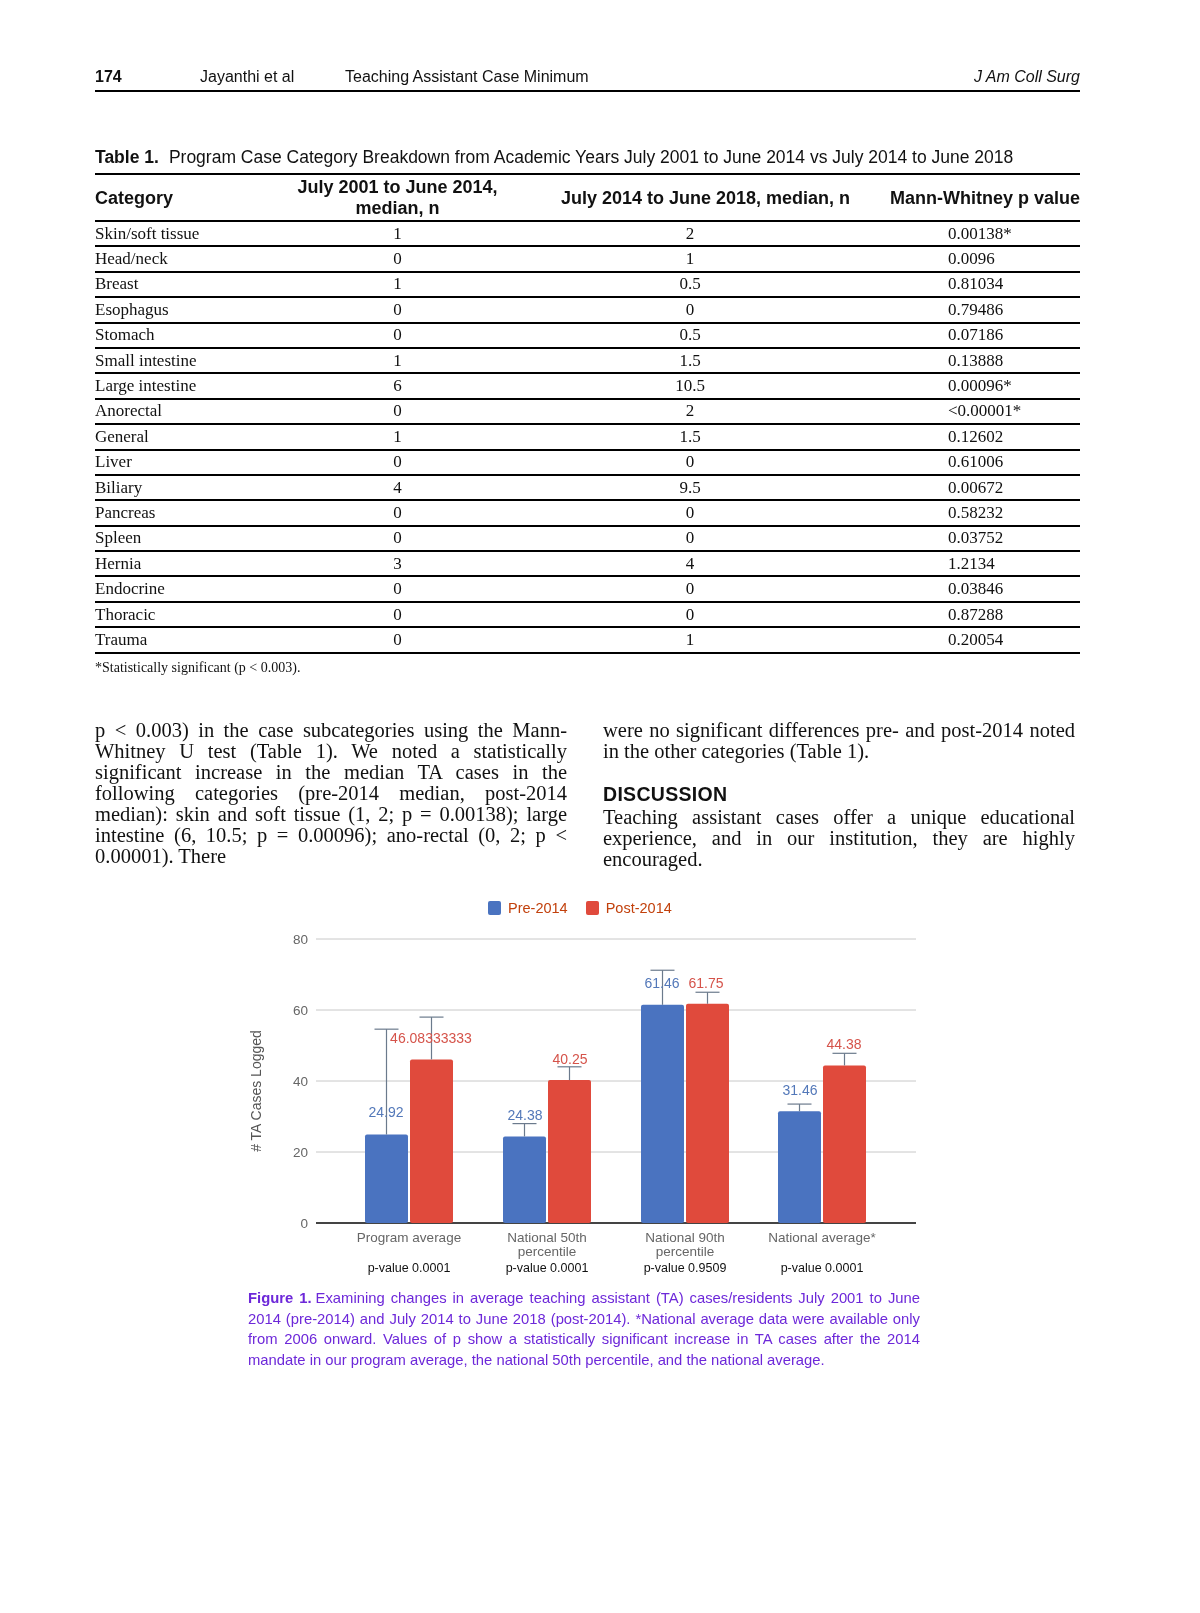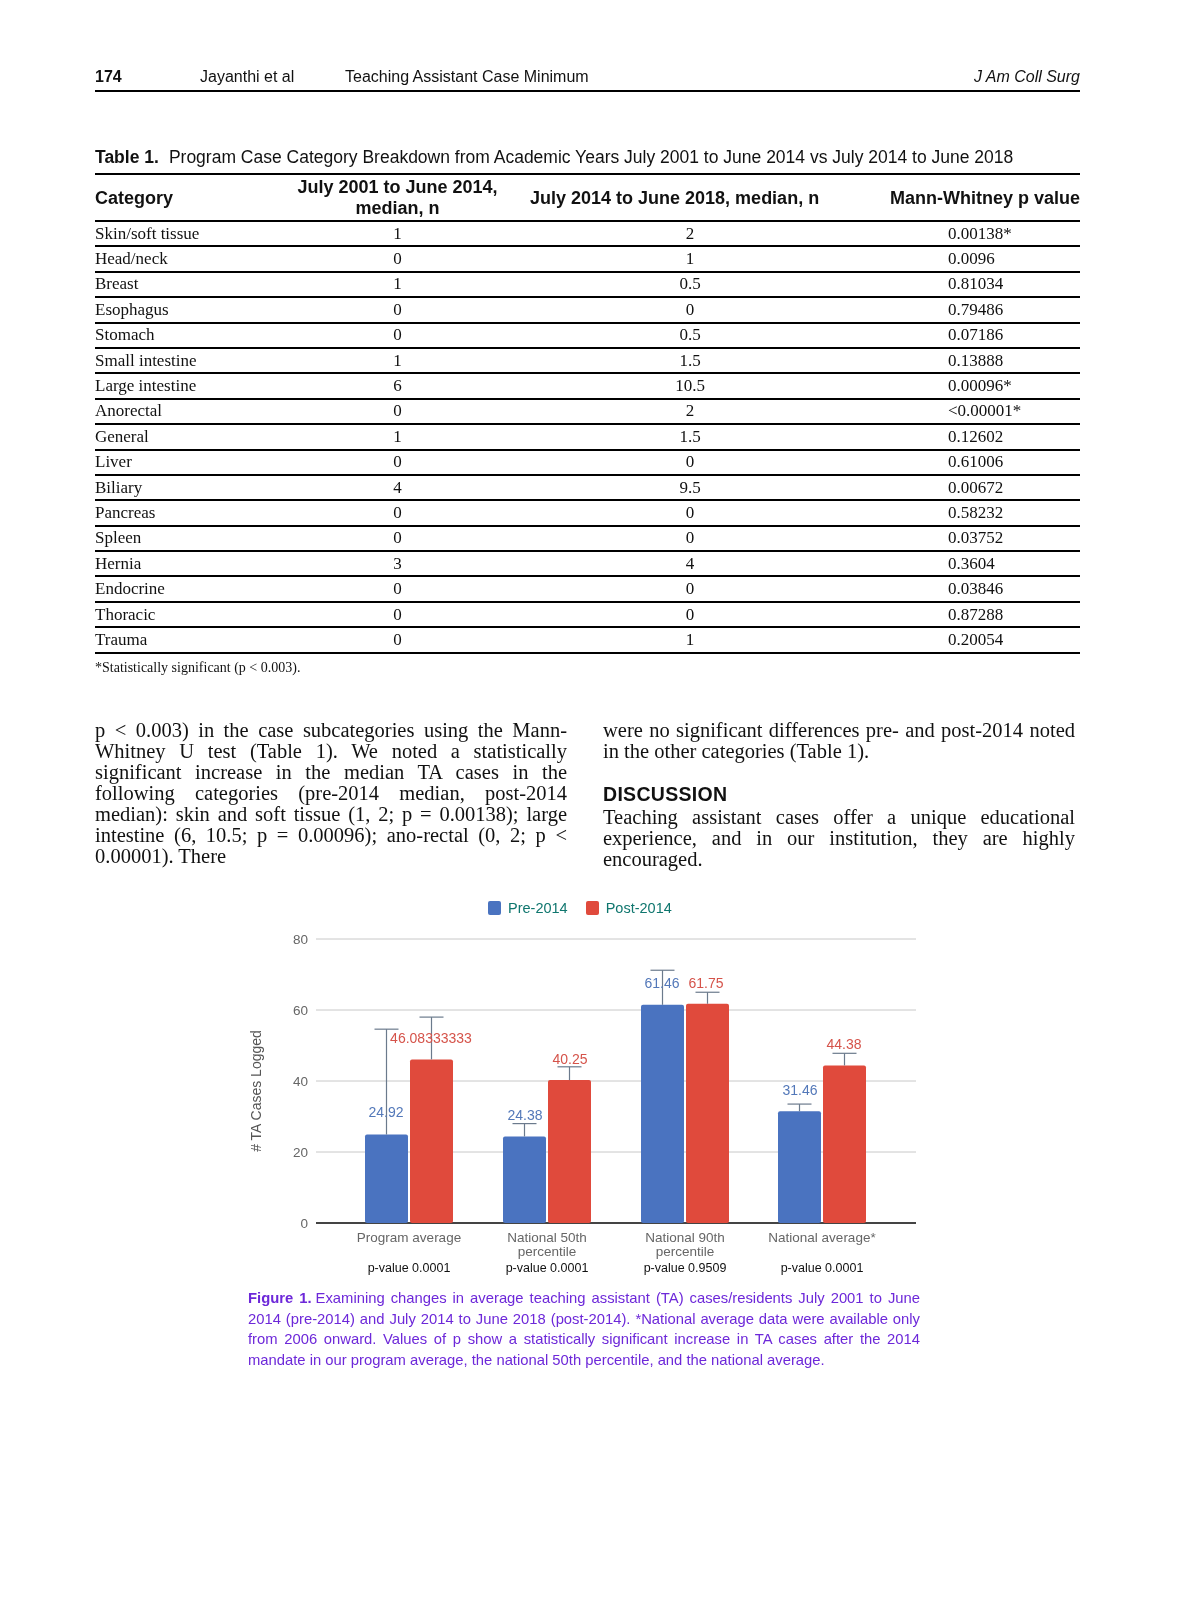--- a/index.html
+++ b/index.html
@@ -17,36 +17,36 @@
   .table-caption { font-family: "Liberation Sans", sans-serif; font-size: 17.5px; margin-bottom: 5px; white-space: nowrap; }
   .table-caption b { font-weight: bold; margin-right: 10px; }
   table.data { width: 100%; border-collapse: collapse; border-top: 2px solid #000; }
   table.data th { font-family: "Liberation Sans", sans-serif; font-size: 18px; font-weight: bold; padding: 2px 0 1px 0; border-bottom: 2px solid #000; height: 19px; }
   table.data td { font-family: "Liberation Serif", serif; font-size: 17px; padding: 0; height: 23.4px; border-bottom: 2px solid #000; line-height: 22px; }
   .c0 { text-align: left; width: 170px; }
   .c1 { text-align: center; width: 265px; }
   .c2 { text-align: center; width: 320px; }
   .c3 { text-align: right; }
   .th-c1 { text-align: center; }
-  .th-c2 { text-align: left; }
+  .th-c2 { text-align: right; }
   .th-c3 { text-align: right; }
   td.c1 { padding-left: 0; }
   .c3-val { display: inline-block; min-width: 90px; text-align: left; padding-right: 42px; }
   .footnote { font-family: "Liberation Serif", serif; font-size: 14px; margin-top: 6px; }
 
   
   .col { position: absolute; top: 720px; width: 472px; font-family: "Liberation Serif", serif; font-size: 20.5px; line-height: 21px; text-align: justify; }
   .col-left { left: 95px; }
   .col-right { left: 603px; }
   .col p { margin: 0; }
   .section-head { font-family: "Liberation Sans", sans-serif; font-weight: bold; font-size: 19.5px; margin-top: 22px; margin-bottom: 2px; letter-spacing: 0.3px; }
 
   
   .figure { position: absolute; left: 240px; top: 890px; width: 720px; height: 440px; }
-  .legend { position: absolute; top: 10px; left: 248px; display: flex; gap: 18px; font-family: "Liberation Sans", sans-serif; font-size: 14.5px; color: #0f766e; }
+  .legend { position: absolute; top: 10px; left: 248px; display: flex; gap: 18px; font-family: "Liberation Sans", sans-serif; font-size: 14.5px; color: #c2410c; }
   .legend-item { display: flex; align-items: center; gap: 7px; }
   .swatch { width: 13px; height: 14px; border-radius: 2px; display: inline-block; }
   .chart-svg { position: absolute; left: 0; top: 0; }
   .caption { position: absolute; left: 248px; top: 1288px; width: 672px; font-family: "Liberation Sans", sans-serif; font-size: 14.8px; line-height: 20.5px; text-align: justify; color: #6d28d9; }
   .caption b { font-weight: bold; margin-right: 4px; }
 </style>
 </head>
 <body>
 
 <div class="running-head">
@@ -145,21 +145,21 @@
         <tr>
           <td class="c0">Spleen</td>
           <td class="c1">0</td>
           <td class="c2">0</td>
           <td class="c3"><span class="c3-val">0.03752</span></td>
         </tr>
         <tr>
           <td class="c0">Hernia</td>
           <td class="c1">3</td>
           <td class="c2">4</td>
-          <td class="c3"><span class="c3-val">0.3604</span></td>
+          <td class="c3"><span class="c3-val">1.2134</span></td>
         </tr>
         <tr>
           <td class="c0">Endocrine</td>
           <td class="c1">0</td>
           <td class="c2">0</td>
           <td class="c3"><span class="c3-val">0.03846</span></td>
         </tr>
         <tr>
           <td class="c0">Thoracic</td>
           <td class="c1">0</td>

